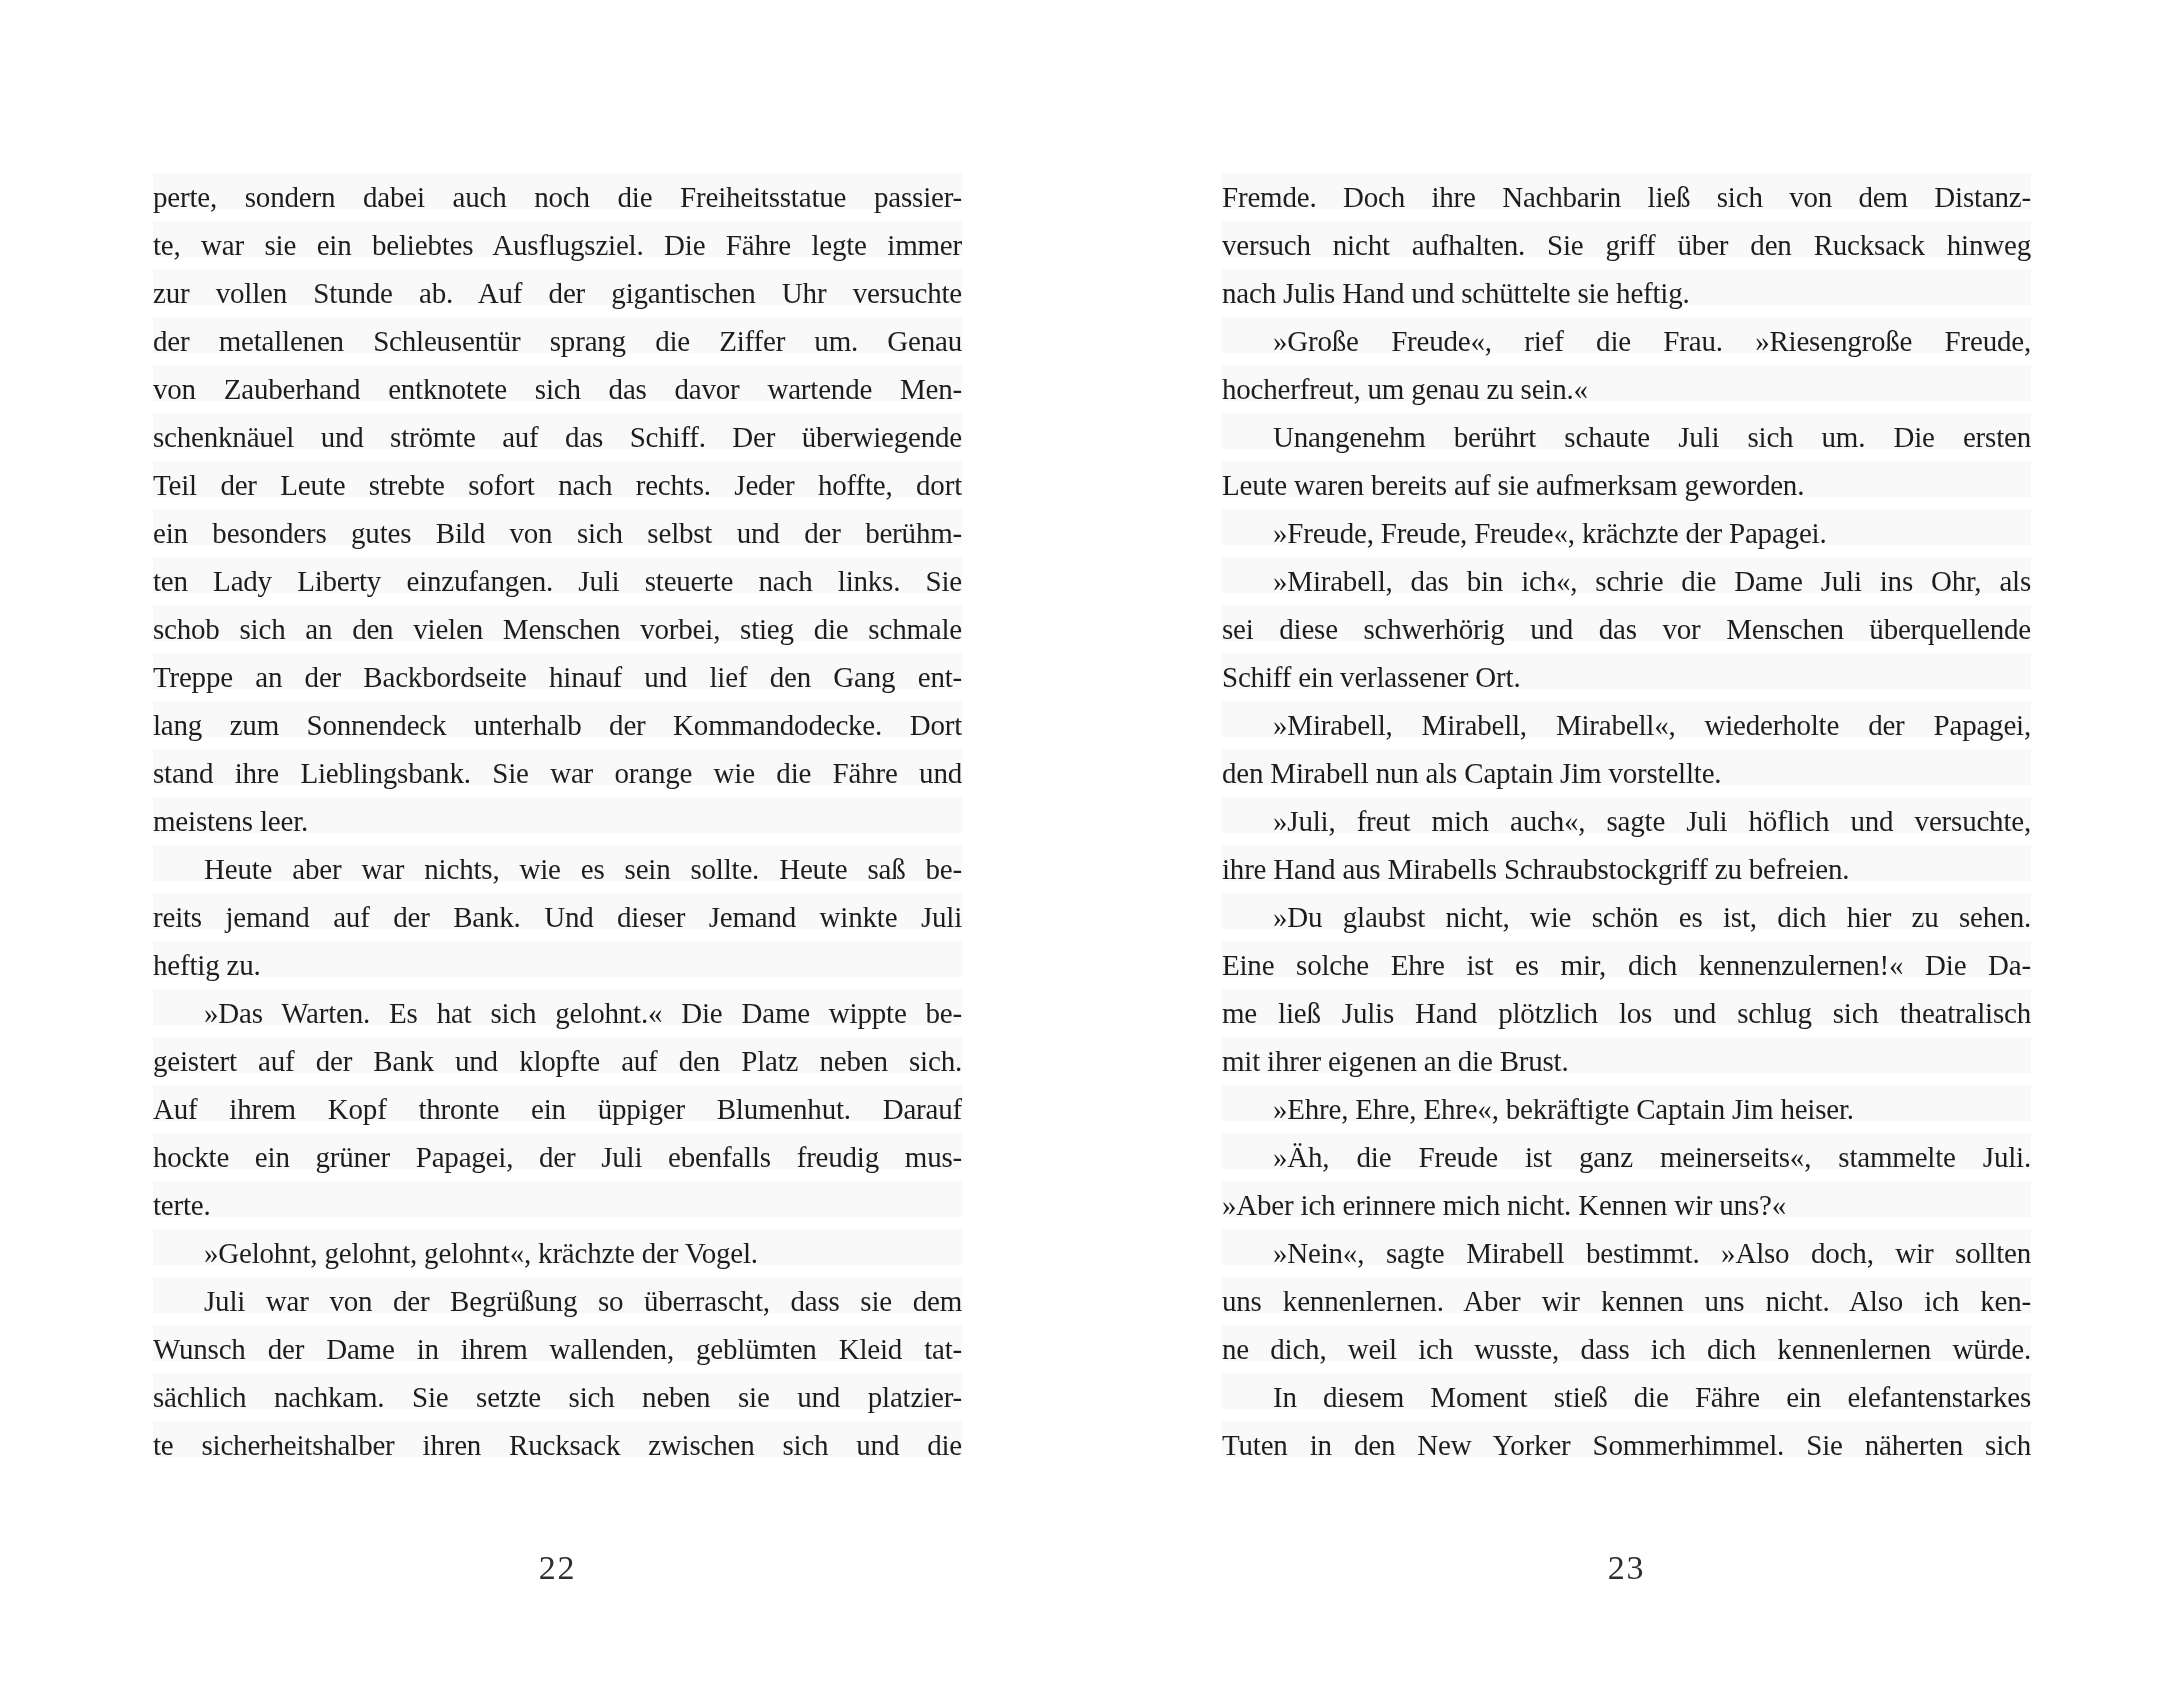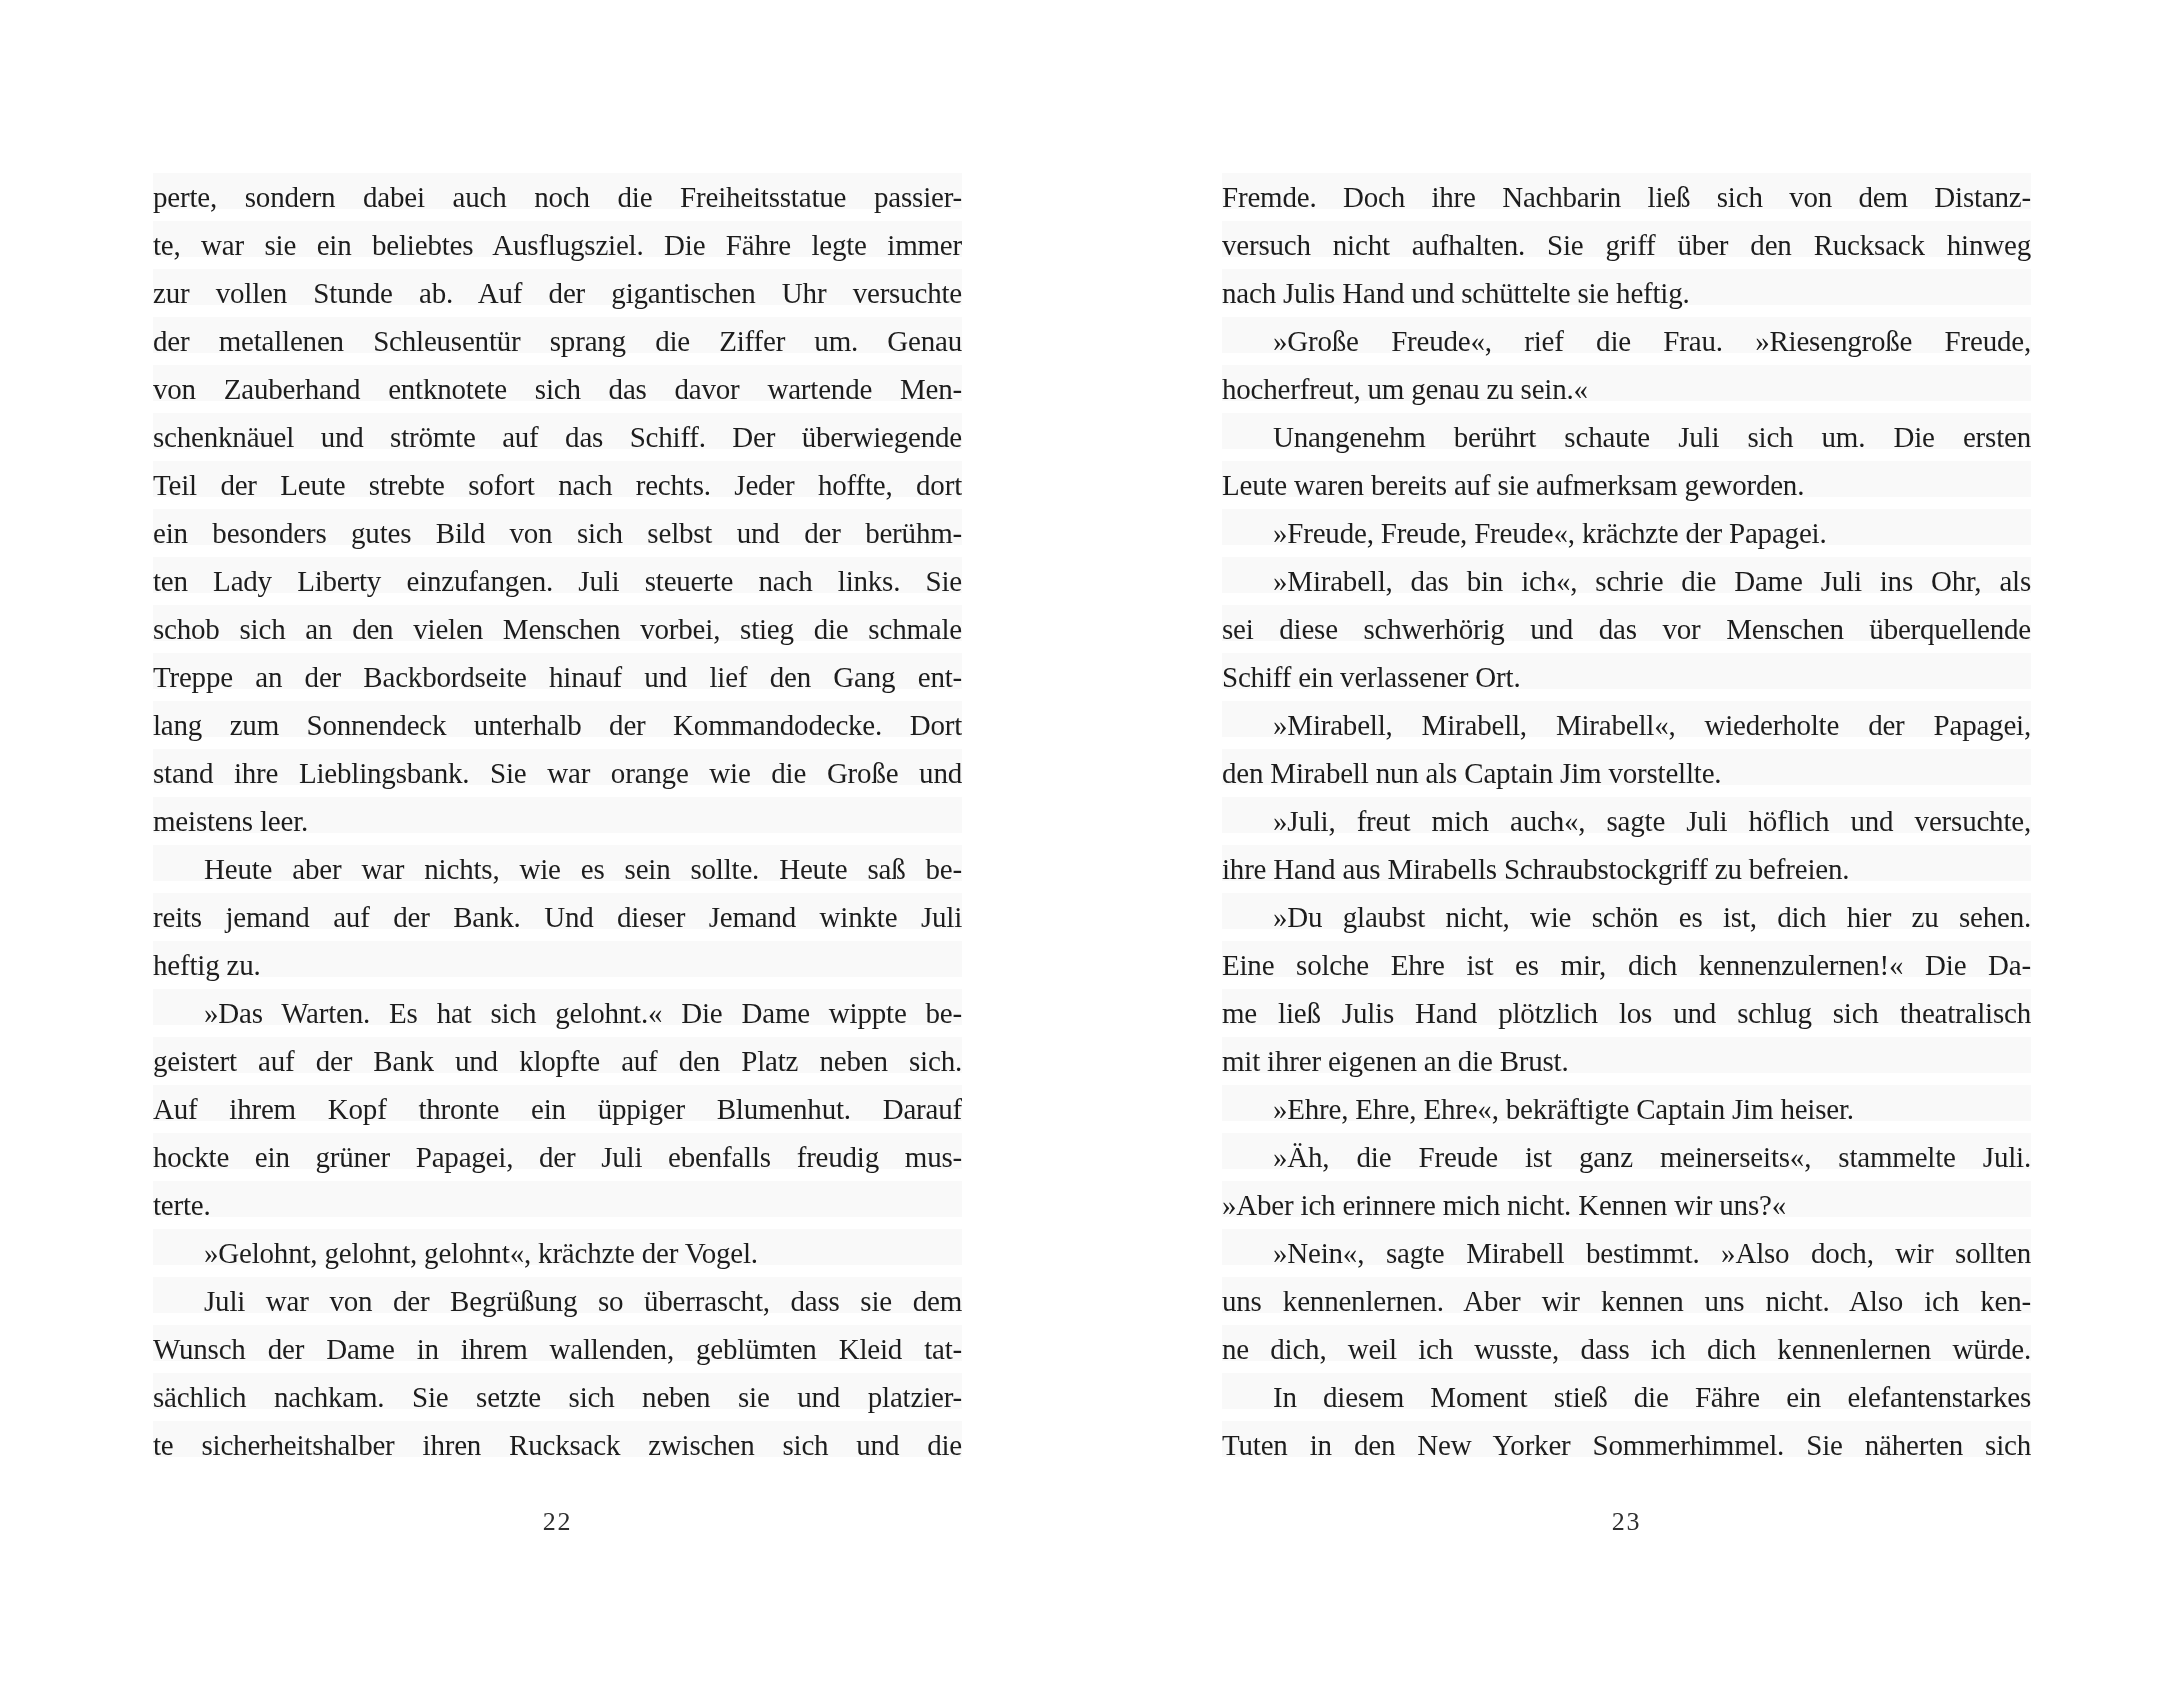--- a/index.html
+++ b/index.html
@@ -47,24 +47,24 @@
     color: var(--text);
     text-align: justify;
     text-align-last: justify;
     overflow: hidden;
     white-space: normal;
   }
   .line.para-end { text-align-last: left; }
   .line.indent   { text-indent: 51px; }
   .page-number {
     position: absolute;
-    top: 1507px;
+    top: 1549px;
     width: 809px;
     text-align: center;
-    font-size: 26px;
+    font-size: 34px;
     letter-spacing: 1.8px;
     color: var(--page_number);
   }
   .page-number.left  { left: 153px; }
   .page-number.right { left: 1222px; }
 </style>
 </head>
 <body>
 
 <div class="book-spread">
@@ -76,21 +76,21 @@
         <div class="line">zur vollen Stunde ab. Auf der gigantischen Uhr versuchte</div>
         <div class="line">der metallenen Schleusentür sprang die Ziffer um. Genau</div>
         <div class="line">von Zauberhand entknotete sich das davor wartende Men-</div>
         <div class="line">schenknäuel und strömte auf das Schiff. Der überwiegende</div>
         <div class="line">Teil der Leute strebte sofort nach rechts. Jeder hoffte, dort</div>
         <div class="line">ein besonders gutes Bild von sich selbst und der berühm-</div>
         <div class="line">ten Lady Liberty einzufangen. Juli steuerte nach links. Sie</div>
         <div class="line">schob sich an den vielen Menschen vorbei, stieg die schmale</div>
         <div class="line">Treppe an der Backbordseite hinauf und lief den Gang ent-</div>
         <div class="line">lang zum Sonnendeck unterhalb der Kommandodecke. Dort</div>
-        <div class="line">stand ihre Lieblingsbank. Sie war orange wie die Große und</div>
+        <div class="line">stand ihre Lieblingsbank. Sie war orange wie die Fähre und</div>
         <div class="line para-end">meistens leer.</div>
         <div class="line indent">Heute aber war nichts, wie es sein sollte. Heute saß be-</div>
         <div class="line">reits jemand auf der Bank. Und dieser Jemand winkte Juli</div>
         <div class="line para-end">heftig zu.</div>
         <div class="line indent">»Das Warten. Es hat sich gelohnt.« Die Dame wippte be-</div>
         <div class="line">geistert auf der Bank und klopfte auf den Platz neben sich.</div>
         <div class="line">Auf ihrem Kopf thronte ein üppiger Blumenhut. Darauf</div>
         <div class="line">hockte ein grüner Papagei, der Juli ebenfalls freudig mus-</div>
         <div class="line para-end">terte.</div>
         <div class="line indent para-end">»Gelohnt, gelohnt, gelohnt«, krächzte der Vogel.</div>

